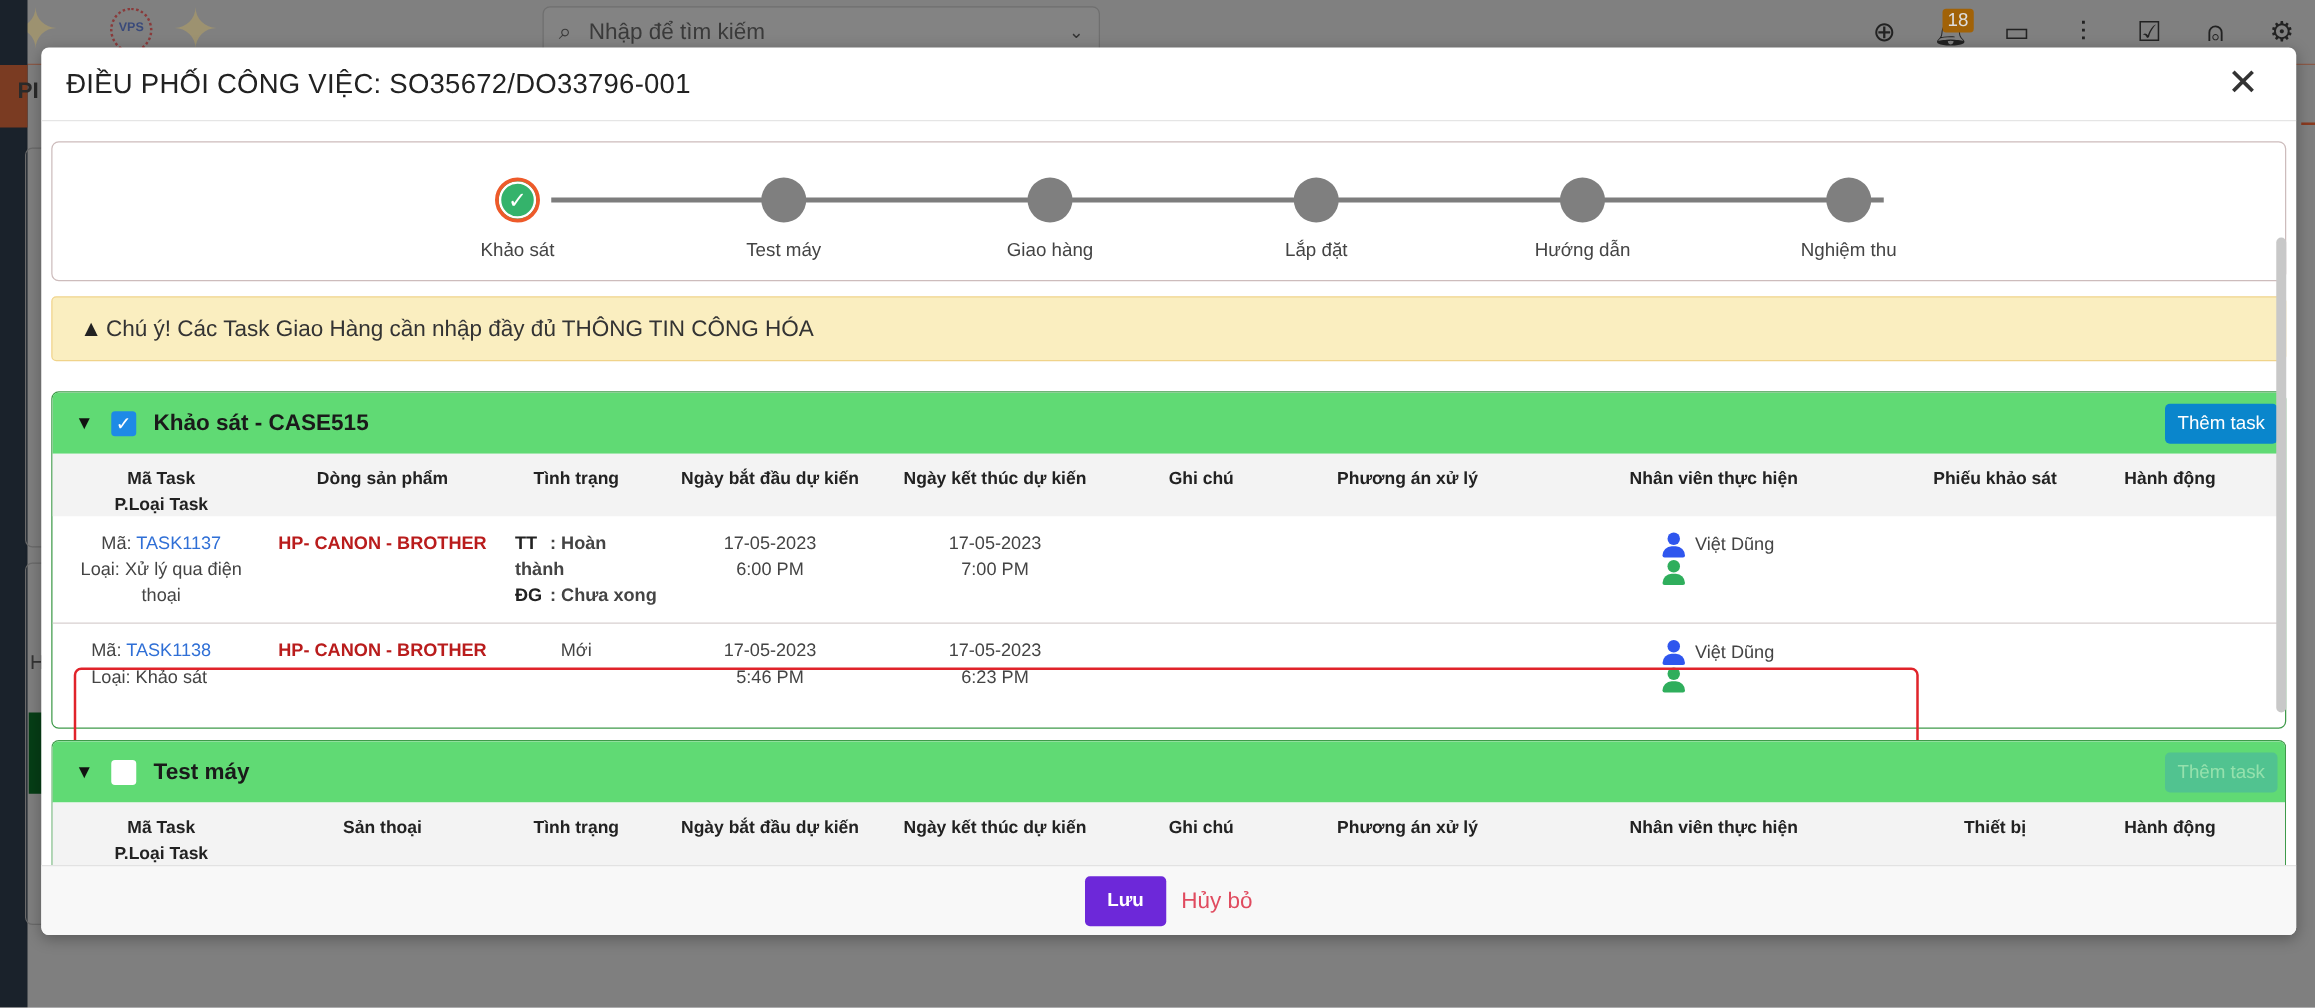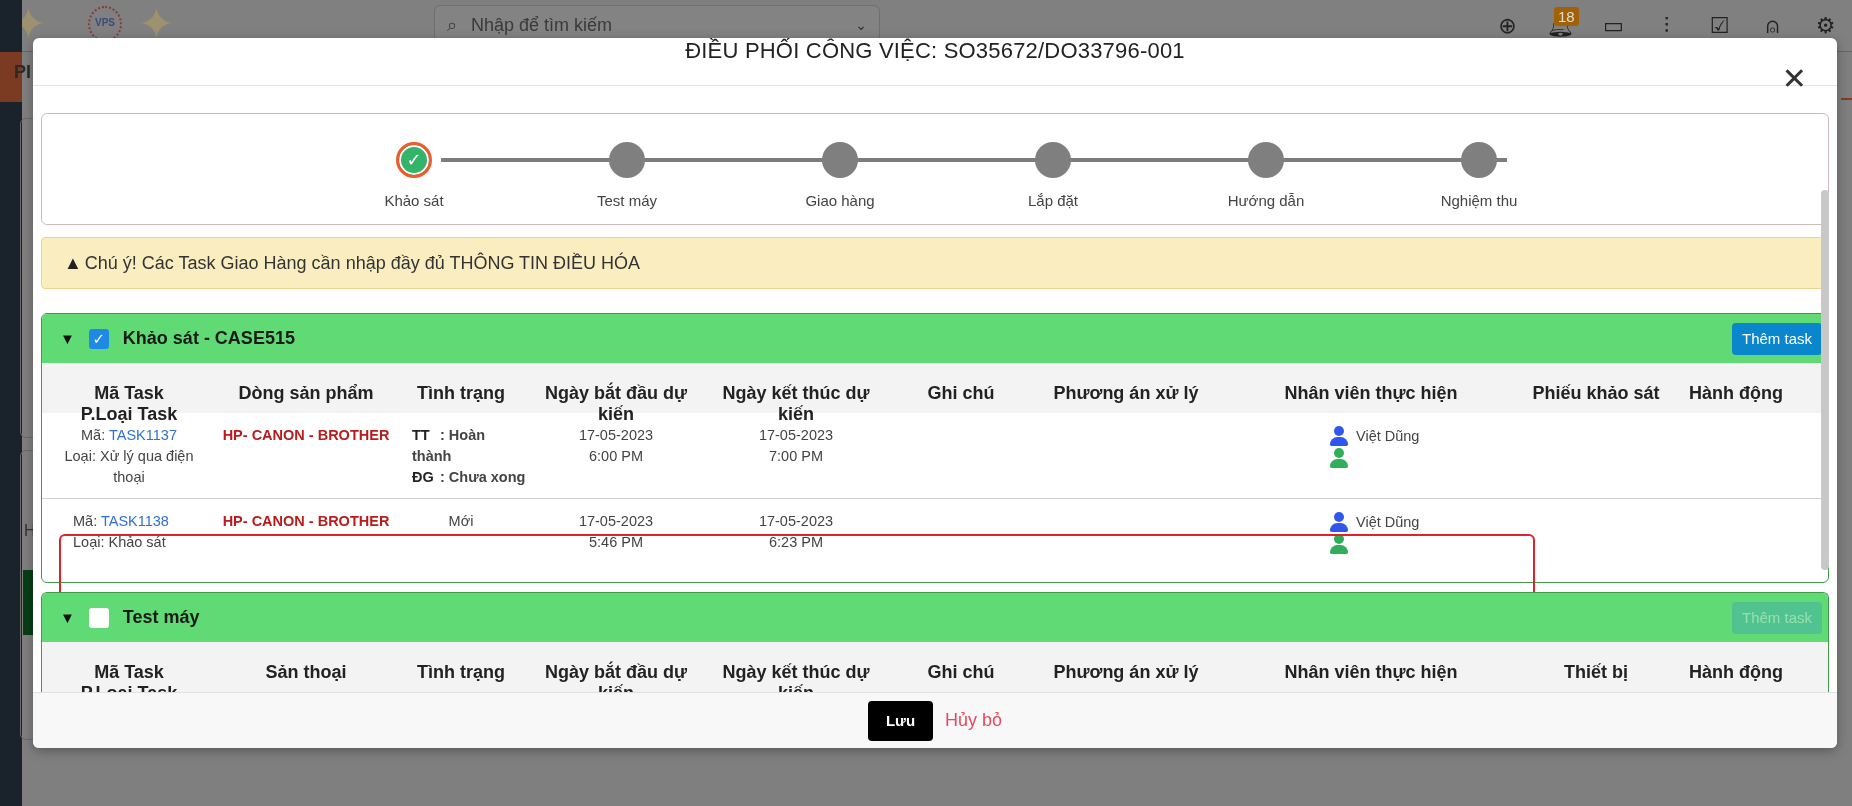--- a/index.html
+++ b/index.html
@@ -22,21 +22,21 @@
   .bg-pf { position: absolute; left: 14px; top: 62px; color: #2a2a2a; font-weight: bold; font-size: 18px; text-align: center; }
   .bg-left-orange { position: absolute; left: 0; top: 52px; width: 22px; height: 50px; background: #7a3b22; }
   .bg-card1 { position: absolute; left: 20px; top: 118px; width: 20px; height: 320px; border: 1px solid #6a6a6a; border-radius: 6px; }
   .bg-card2 { position: absolute; left: 20px; top: 450px; width: 20px; height: 290px; border: 1px solid #6a6a6a; border-radius: 6px; }
   .bg-dkgreen { position: absolute; left: 23px; top: 570px; width: 12px; height: 65px; background: #063e16; }
   .bg-h { position: absolute; left: 24px; top: 522px; color: #333; font-size: 16px; }
   .bg-right-line { position: absolute; left: 1841px; top: 98px; width: 11px; height: 2px; background: #8a3a1f; }
 
   
   .modal { position: absolute; left: 33px; top: 38px; width: 1804px; height: 710px; background: #fff; border-radius: 6px; box-shadow: 0 3px 12px rgba(0,0,0,.3); overflow: hidden; }
-  .modal-header { height: 48px; border-bottom: 1px solid #e5e5e5; display: flex; align-items: center; padding: 0 20px; flex-direction: column; }
+  .modal-header { height: 59px; border-bottom: 1px solid #e5e5e5; display: flex; align-items: center; padding: 0 20px; }
   .modal-title { font-size: 22px; color: #222; font-weight: normal; letter-spacing: 0.2px; }
   .close-btn { margin-left: auto; font-size: 30px; color: #333; cursor: pointer; line-height: 1; font-weight: 300; margin-right: 10px; }
 
   .modal-body { position: absolute; left: 0; top: 62px; width: 1804px; height: 592px; overflow: hidden; }
   .v-scroll { position: absolute; right: 8px; top: 90px; width: 8px; height: 380px; background: #c8c8c8; border-radius: 4px; }
 
   
   .stepper-box { position: absolute; left: 8px; top: 13px; width: 1788px; height: 112px; border: 1px solid #cdbcbc; border-radius: 6px; }
   .step-line { position: absolute; top: 44px; height: 4px; background: #7d7d7d; }
   .step { position: absolute; top: 0; width: 160px; text-align: center; }
@@ -52,21 +52,21 @@
   .section { position: absolute; left: 8px; width: 1788px; border: 1px solid #3f9a4a; border-radius: 6px; overflow: hidden; background: #fff; }
   .sec-head { height: 49px; background: #60da74; display: flex; align-items: center; padding-left: 18px; }
   .sec-head .tri { font-size: 15px; color: #111; margin-right: 14px; }
   .chk { width: 20px; height: 20px; border-radius: 3px; background: #fff; margin-right: 14px; display: inline-flex; align-items: center; justify-content: center; }
   .chk.on { background: #1e8ae6; color: #fff; font-size: 15px; font-weight: bold; }
   .sec-title { font-size: 18px; font-weight: bold; color: #1a1a1a; }
   .add-btn { margin-left: auto; margin-right: 6px; height: 32px; padding: 0 10px; border-radius: 4px; background: #0a86cc; color: #fff; font-size: 15px; border: none; display: flex; align-items: center; font-family: "Liberation Sans", sans-serif; cursor: pointer; }
   .add-btn.disabled { background: #4fbf96; color: #9fe3b7; opacity: .85; }
 
   .thead { display: flex; background: #f3f3f3; height: 50px; }
-  .th { font-weight: bold; font-size: 18px; color: #222; text-align: center; padding-top: 20px; line-height: 21px; }
+  .th { font-weight: bold; font-size: 14px; color: #222; text-align: center; padding-top: 9px; line-height: 21px; }
   .trow { display: flex; border-bottom: 1px solid #d7d0d0; position: relative; }
   .td { font-size: 14.5px; color: #444; text-align: center; padding-top: 12px; line-height: 21px; }
   .td a { color: #2f6fd6; text-decoration: none; }
   .prod { color: #b91c1c; font-weight: bold; }
   .status-lines { text-align: left; padding-left: 16px; font-weight: bold; }
   .status-lines b { display: inline-block; width: 28px; color: #222; }
   .emp { text-align: left; padding-left: 114px; }
   .emp .row { display: flex; align-items: center; height: 22px; }
   .person { display: inline-block; width: 18px; height: 20px; position: relative; margin-right: 8px; }
   .person .h { position: absolute; left: 4px; top: 0; width: 10px; height: 10px; border-radius: 50%; }
@@ -74,21 +74,21 @@
   .person.blue .h, .person.blue .b { background: #2f56ee; }
   .person.green .h, .person.green .b { background: #2fae5c; }
   .highlight { position: absolute; left: 26px; top: 497px; width: 1476px; height: 87px; border: 2px solid #e0232a; border-radius: 6px; pointer-events: none; }
 
   
   .c1 { width: 174px; } .c2 { width: 180px; } .c3 { width: 130px; } .c4 { width: 180px; } .c5 { width: 180px; }
   .c6 { width: 150px; } .c7 { width: 180px; } .c8 { width: 310px; } .c9 { width: 140px; } .c10 { width: 140px; }
 
   
   .modal-footer { position: absolute; left: 0; bottom: 0; width: 1804px; height: 56px; background: #f8f8f8; border-top: 1px solid #e2e2e2; display: flex; align-items: center; justify-content: center; gap: 12px; }
-  .save-btn { background: #000000; color: #fff; border: none; border-radius: 4px; height: 40px; padding: 0 18px; font-size: 15px; font-weight: bold; font-family: "Liberation Sans", sans-serif; cursor: pointer; }
+  .save-btn { background: #6d28d9; color: #fff; border: none; border-radius: 4px; height: 40px; padding: 0 18px; font-size: 15px; font-weight: bold; font-family: "Liberation Sans", sans-serif; cursor: pointer; }
   .cancel-link { color: #e04b5f; font-size: 18px; cursor: pointer; }
 </style>
 </head>
 <body>
 
 <div class="bg-app">
   <div class="bg-topbar">
     <div class="bg-logo">
       <span class="star" style="left:0;top:0;">✦</span>
       <span class="vps">VPS</span>
@@ -150,21 +150,21 @@
         <div class="lbl">Hướng dẫn</div>
       </div>
       <div class="step" style="left:1357px;">
         <div class="dot"></div>
         <div class="lbl">Nghiệm thu</div>
       </div>
     </div>
 
     <div class="alert">
       <span class="warn">▲</span>
-      <span>Chú ý! Các Task Giao Hàng cần nhập đầy đủ THÔNG TIN ĐIỀU HÓA</span>
+      <span>Chú ý! Các Task Giao Hàng cần nhập đầy đủ THÔNG TIN CÔNG HÓA</span>
     </div>
 
     <div class="section" style="top:213px;height:270px;">
       <div class="sec-head">
         <span class="tri">▼</span>
         <span class="chk on">✓</span>
         <span class="sec-title">Khảo sát - CASE515</span>
         <button class="add-btn">Thêm task</button>
       </div>
       <div class="thead">

